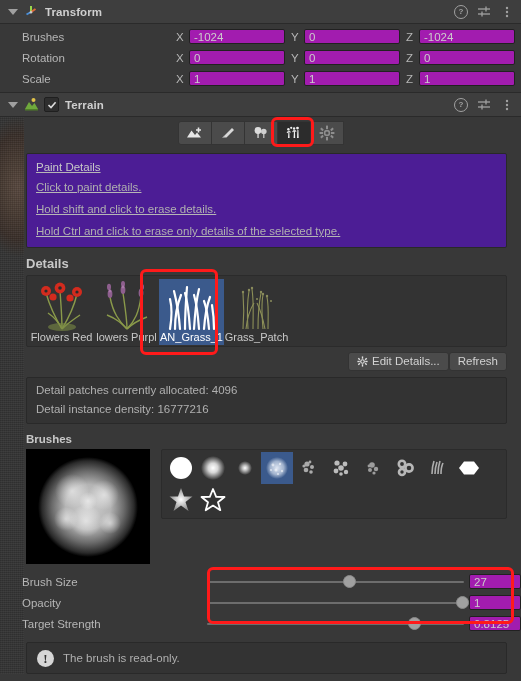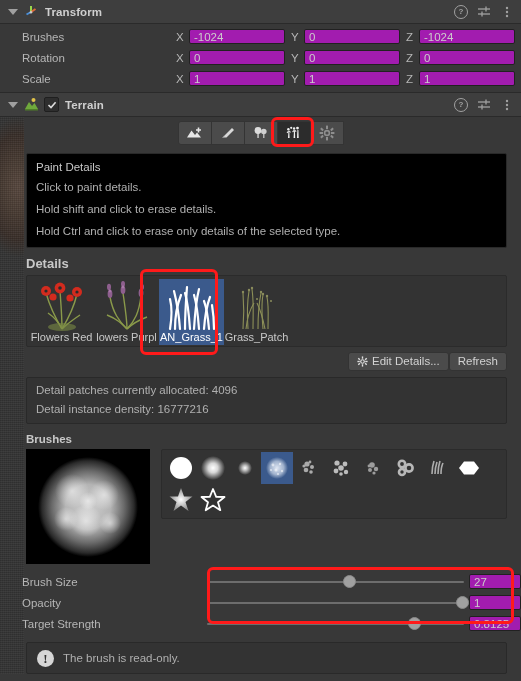--- a/index.html
+++ b/index.html
@@ -76,22 +76,22 @@
   .tb-btn:last-child{border-radius:0 3px 3px 0;}
   .tb-btn.sel{background:#2c2c2c;}
 
   .redbox{
     position:absolute;border:3px solid #ff1a1a;border-radius:6px;
     pointer-events:none;box-sizing:border-box;
   }
 
   
   .infobox{
-    margin:5px 14px 0 26px;background:#000000;border:1px solid #292929;
-    border-radius:2px;padding:7px 9px 9px 9px;
+    margin:5px 14px 0 26px;background:#4c1d95;border:1px solid #292929;
+    border-radius:2px;padding:7px 9px 9px 9px;text-decoration:underline;
   }
   .infobox .b-title{color:#c8c8c8;font-size:11.5px;margin-bottom:8px;}
   .infobox p{margin:0 0 9px 0;color:#b0b0b0;font-size:11.5px;line-height:13px;}
   .infobox p:last-child{margin-bottom:0;}
 
   .sec-label{margin:8px 0 4px 26px;color:#c8c8c8;font-size:13px;font-weight:bold;}
 
   
   .detail-panel{
     margin:0 14px 0 26px;background:#333333;border:1px solid #2b2b2b;border-radius:2px;

